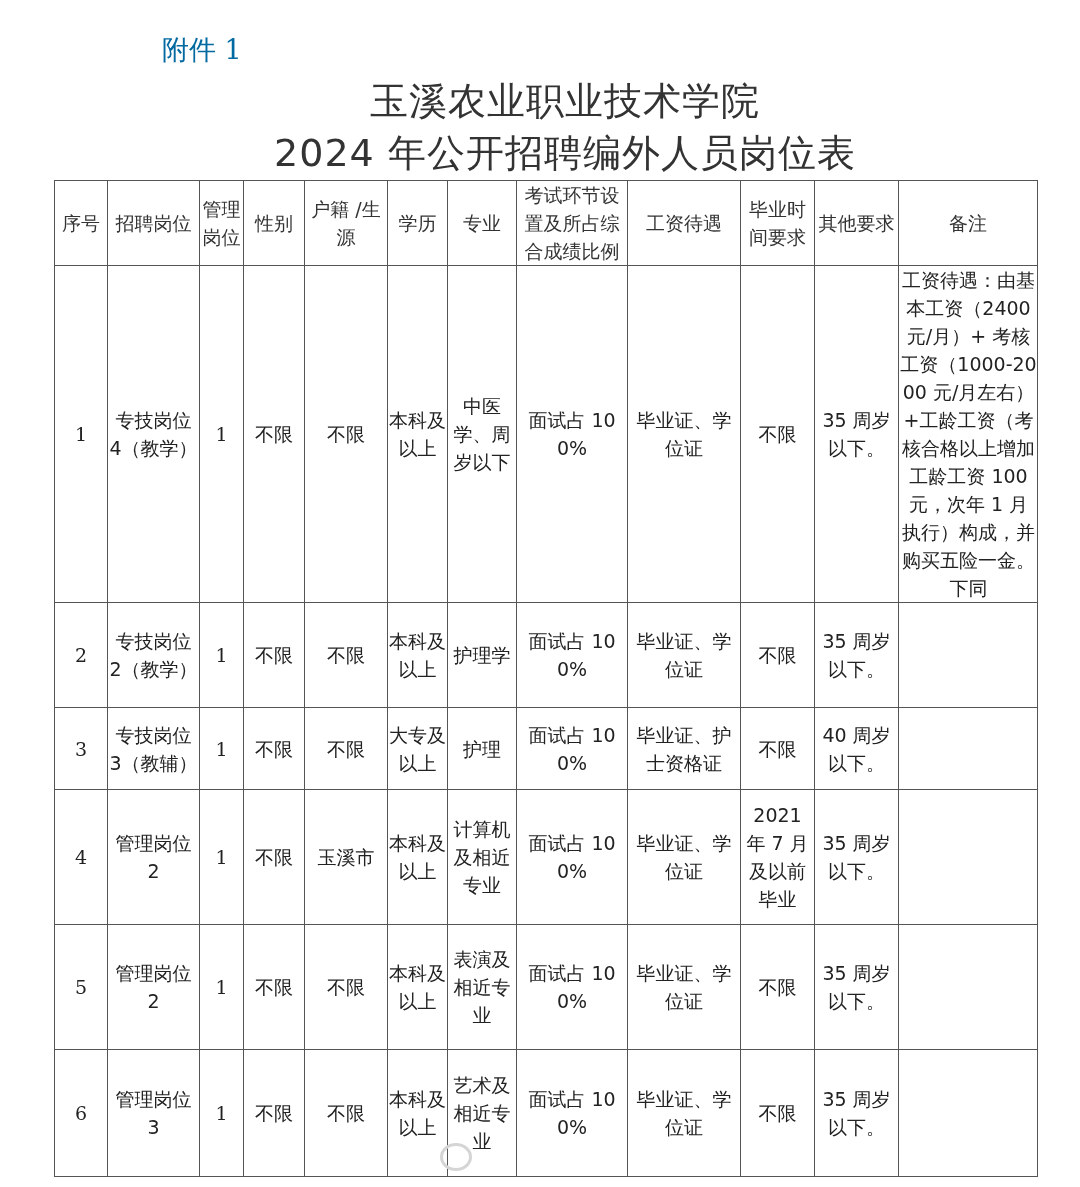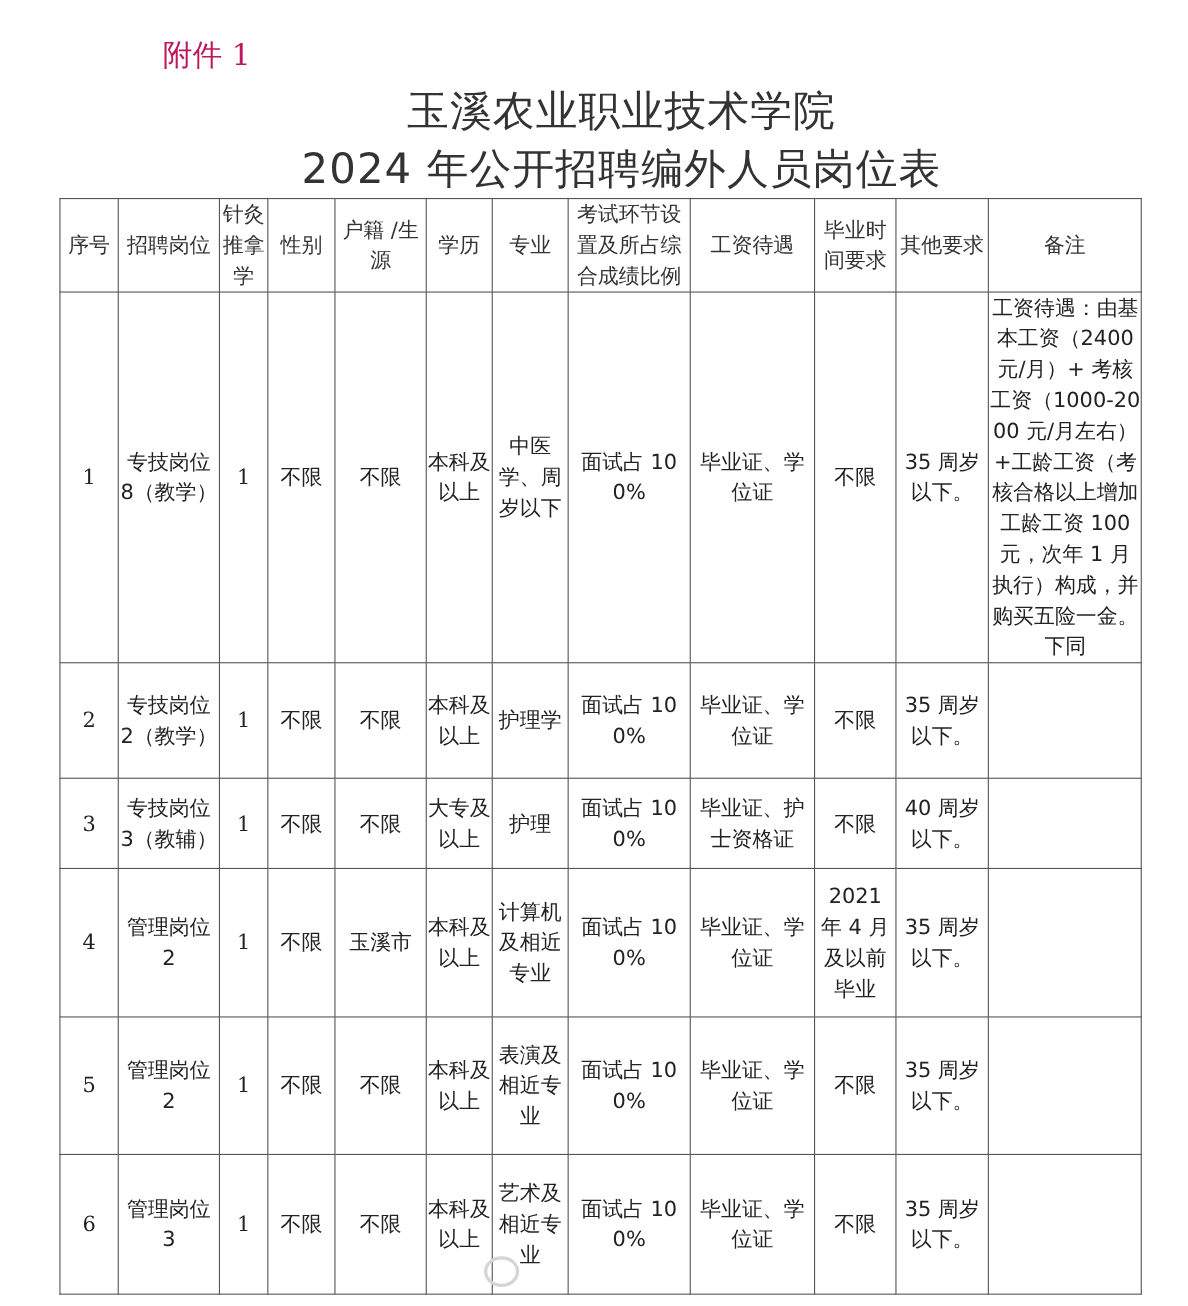--- a/index.html
+++ b/index.html
@@ -1,18 +1,18 @@
 <!DOCTYPE html>
 <html><head>
 <meta charset="utf-8">
 <style>
   html, body { margin: 0; padding: 0; background: #ffffff; }
   body { width: 1080px; height: 1187px; position: relative; overflow: hidden;
          font-family: "DejaVu Sans", "Liberation Sans", sans-serif; color: #222; }
-  .attach { position: absolute; left: 148px; top: 32px; font-size: 27px; color: #be185d;
+  .attach { position: absolute; left: 162px; top: 32px; font-size: 27px; color: #0369a1;
             font-family: "DejaVu Serif", "Liberation Serif", serif; }
   .title1 { position: absolute; left: 0; width: 1130px; top: 76px; text-align: center;
             font-size: 38px; color: #333; letter-spacing: 1px; }
   .title2 { position: absolute; left: 0; width: 1130px; top: 128px; text-align: center;
             font-size: 38px; color: #333; letter-spacing: 1px; }
   table.grid { position: absolute; left: 54px; top: 180px; border-collapse: collapse;
                table-layout: fixed; width: 983px; }
   table.grid td, table.grid th { border: 1.2px solid #555; padding: 0; text-align: center;
                vertical-align: middle; font-weight: normal; font-size: 19px; line-height: 28px;
                color: #222; word-break: break-all; overflow: hidden; }
@@ -44,36 +44,36 @@
       <col style="width:111px">
     <col style="width:113px">
       <col style="width:74px">
       <col style="width:84px">
       <col style="width:139px">
   </colgroup>
   <thead>
     <tr style="height:85px">
       <th>序号</th>
       <th>招聘岗位</th>
-      <th>针灸推拿学</th>
+      <th>管理岗位</th>
       <th>性别</th>
       <th>户籍 /生源</th>
       <th>学历</th>
       <th>专业</th>
       <th>考试环节设置及所占综合成绩比例</th>
       <th>工资待遇</th>
       <th>毕业时间要求</th>
       <th>其他要求</th>
       <th>备注</th>
     </tr>
   </thead>
   <tbody>
     <tr style="height:312px">
       <td class="num">1</td>
-      <td>专技岗位 8（教学）</td>
+      <td>专技岗位 4（教学）</td>
       <td class="num">1</td>
       <td>不限</td>
       <td>不限</td>
       <td>本科及以上</td>
       <td>中医学、周岁以下</td>
       <td>面试占 100%</td>
       <td>毕业证、学位证</td>
       <td>不限</td>
       <td class="left">35 周岁以下。</td>
       <td class="note">工资待遇：由基本工资（2400 元/月）+ 考核工资（1000-2000 元/月左右）+工龄工资（考核合格以上增加工龄工资 100 元，次年 1 月执行）构成，并购买五险一金。下同</td>
@@ -109,21 +109,21 @@
     <tr style="height:135px">
       <td class="num">4</td>
       <td>管理岗位 2</td>
       <td class="num">1</td>
       <td>不限</td>
       <td>玉溪市</td>
       <td>本科及以上</td>
       <td>计算机及相近专业</td>
       <td>面试占 100%</td>
       <td>毕业证、学位证</td>
-      <td>2021 年 4 月及以前毕业</td>
+      <td>2021 年 7 月及以前毕业</td>
       <td class="left">35 周岁以下。</td>
       <td class="note"></td>
     </tr>
     <tr style="height:125px">
       <td class="num">5</td>
       <td>管理岗位 2</td>
       <td class="num">1</td>
       <td>不限</td>
       <td>不限</td>
       <td>本科及以上</td>

